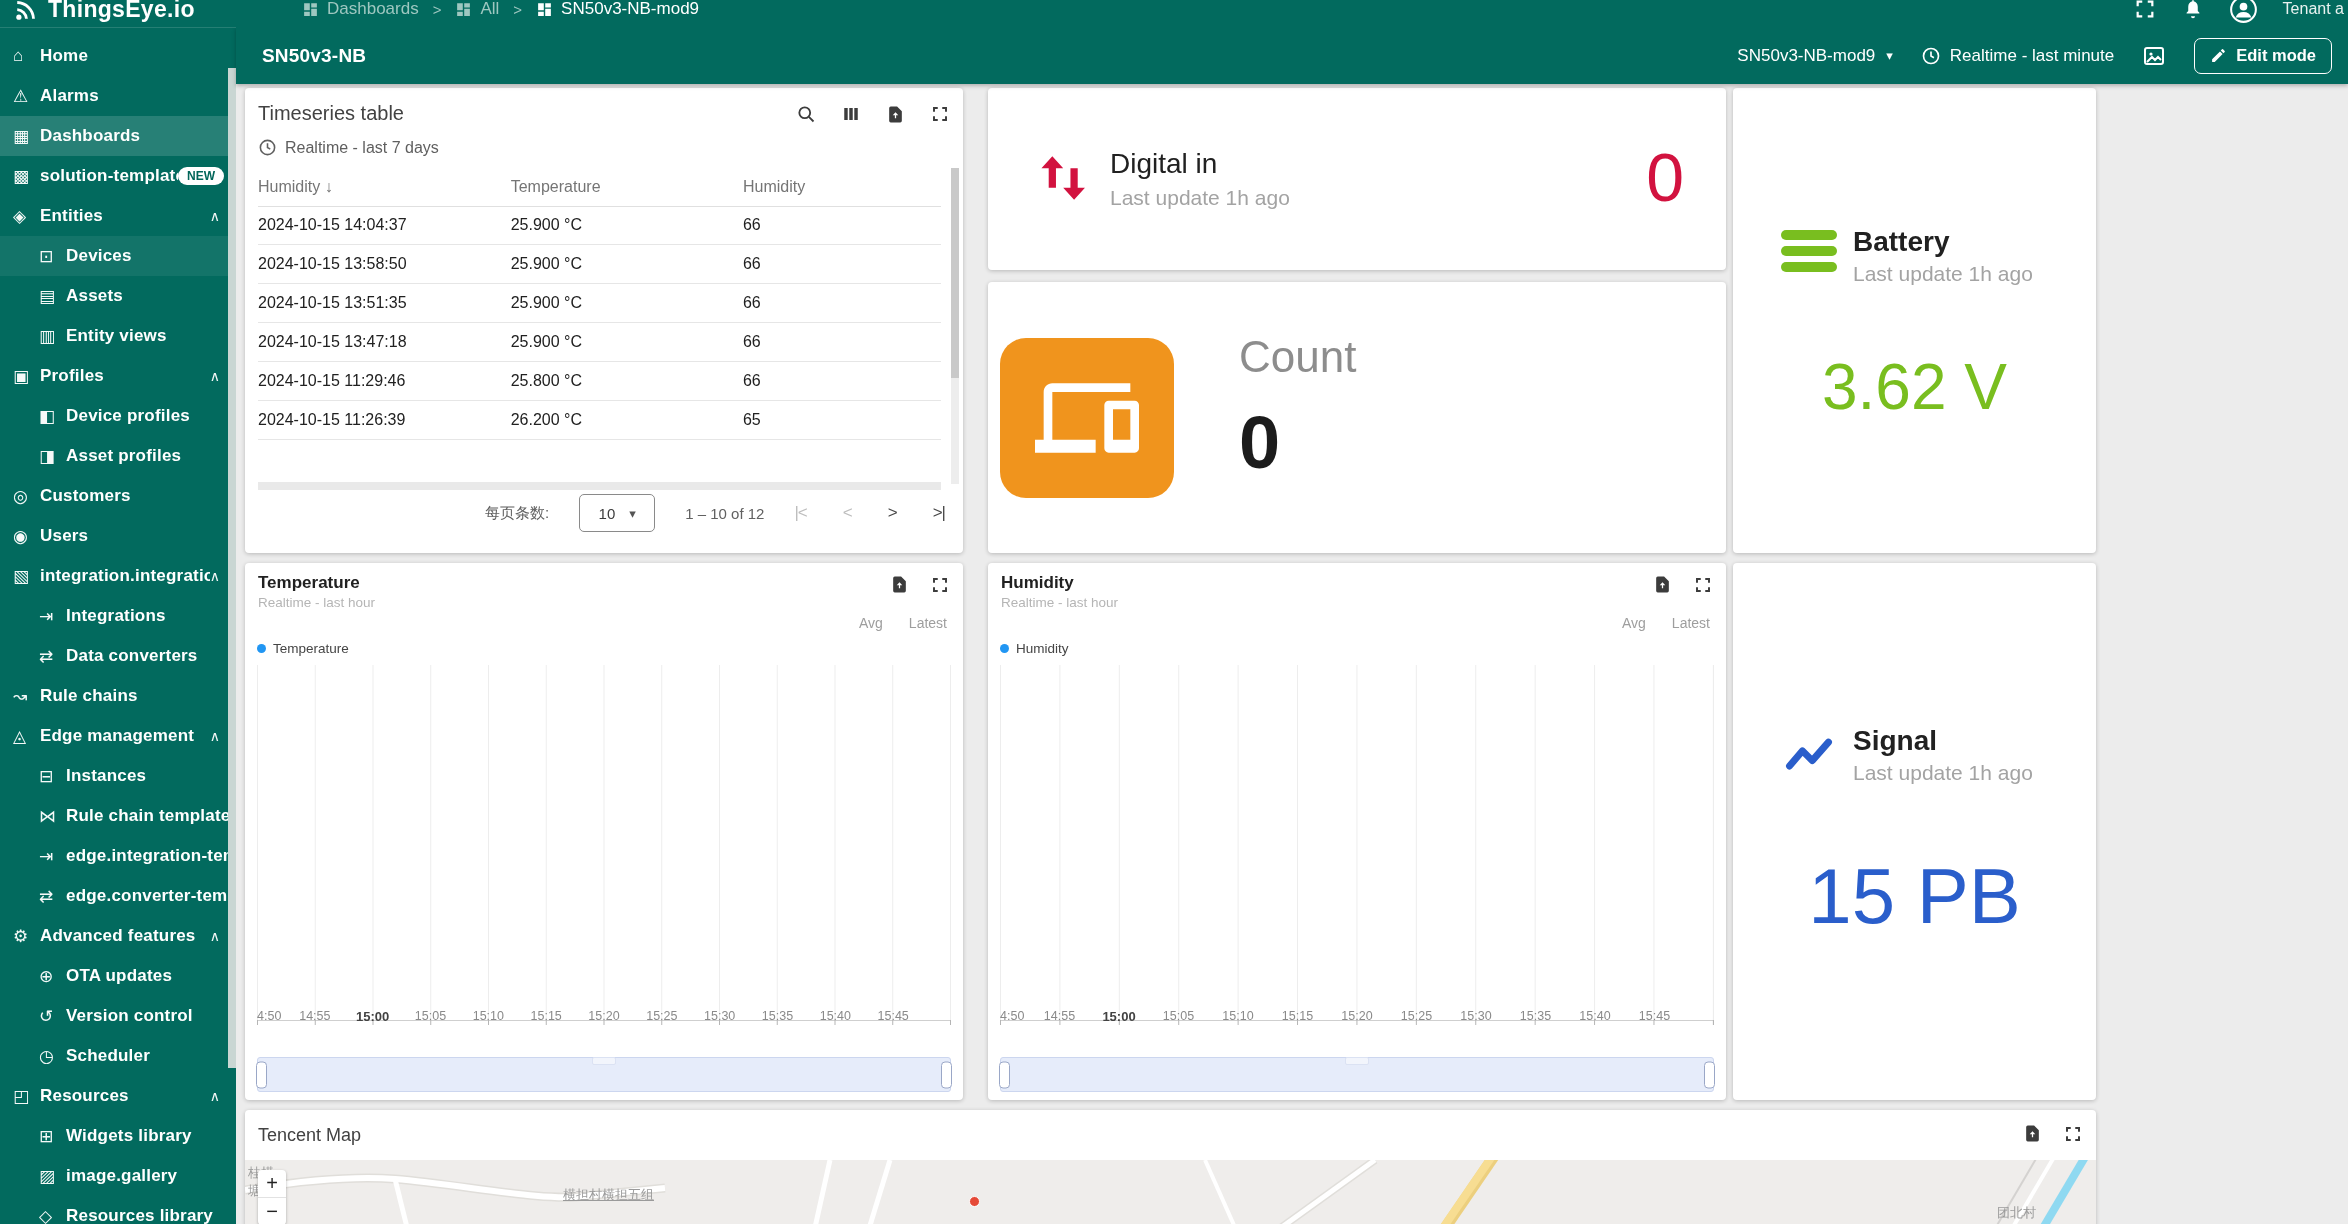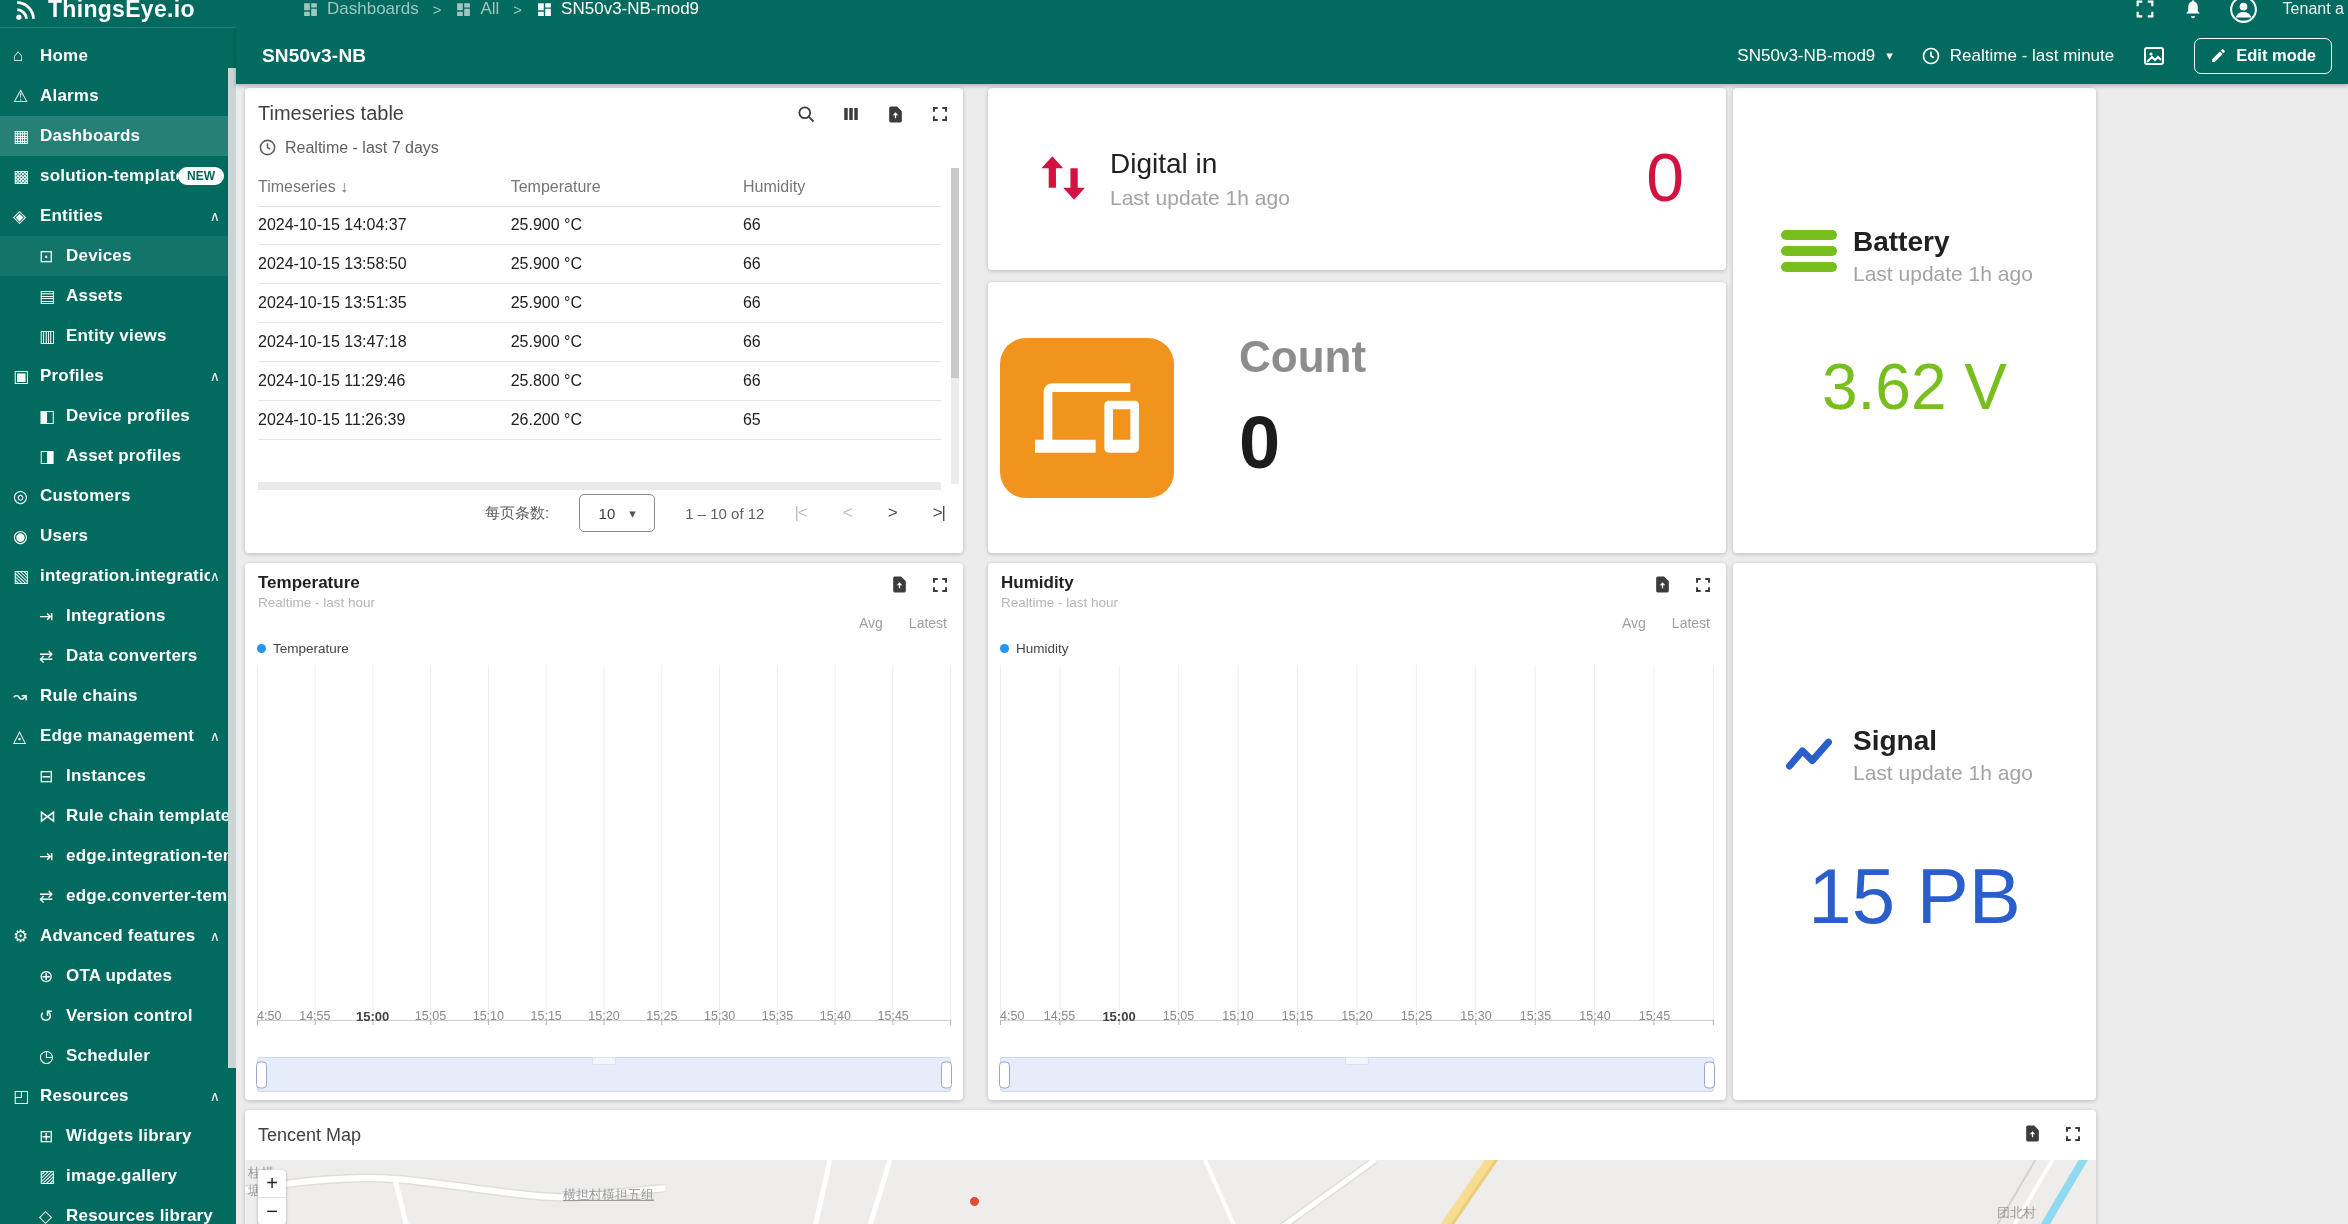--- a/index.html
+++ b/index.html
@@ -361,21 +361,21 @@
         <div class="tw-row">
           <span class="ico" style="width:19px;height:19px;">
               <svg width="100%" height="100%" viewBox="0 0 24 24" fill="none" stroke="currentColor" stroke-width="2">
                 <circle cx="12" cy="12" r="9"></circle>
                 <path d="M12 6.5V12l3.5 2"></path>
               </svg>
             </span>
           <span>Realtime - last 7 days</span>
         </div>
         <div class="thead">
-            <span class="c0">Timeseries ↓</span>
+            <span class="c0">Humidity ↓</span>
             <span class="c1">Temperature</span>
             <span class="c2">Humidity</span>
           </div>
         <div class="tbody">
             <div class="trow">
               <span class="c0">2024-10-15 14:04:37</span>
               <span class="c1">25.900 °C</span>
               <span class="c2">66</span>
             </div>
             <div class="trow">
@@ -436,21 +436,21 @@
       </div>
 
       <div class="card" style="left:752px;top:198px;width:738px;height:271px;">
         <div style="position:absolute;left:12px;top:56px;width:174px;height:160px;background:#f0941d;border-radius:26px;display:flex;align-items:center;justify-content:center;">
           <span class="ico" style="width:104px;height:104px;color:#fff;">
               <svg width="100%" height="100%" viewBox="0 0 24 24" fill="currentColor">
                 <path d="M4 6h18V4H4c-1.1 0-2 .9-2 2v11H0v3h14v-3H4V6zm19 2h-6c-.55 0-1 .45-1 1v10c0 .55.45 1 1 1h6c.55 0 1-.45 1-1V9c0-.55-.45-1-1-1zm-1 9h-4v-7h4v7z"></path>
               </svg>
             </span>
         </div>
-        <div class="vc-title" style="left:251px;top:50px;font-size:44px;color:#8d8d8d;font-weight:700;">Count</div>
+        <div class="vc-title" style="left:251px;top:50px;font-size:44px;color:#8d8d8d;font-weight:400;">Count</div>
         <div class="vc-value" style="left:251px;top:118px;font-size:74px;color:#1c1c1c;font-weight:700;">0</div>
       </div>
 
       <div class="card" style="left:1497px;top:4px;width:363px;height:465px;">
         <div class="bars" style="position:absolute;left:48px;top:142px;">
           <span></span>
             <span></span>
             <span></span>
         </div>
         <div class="vc-title" style="left:120px;top:138px;font-size:28px;font-weight:600;">Battery</div>

